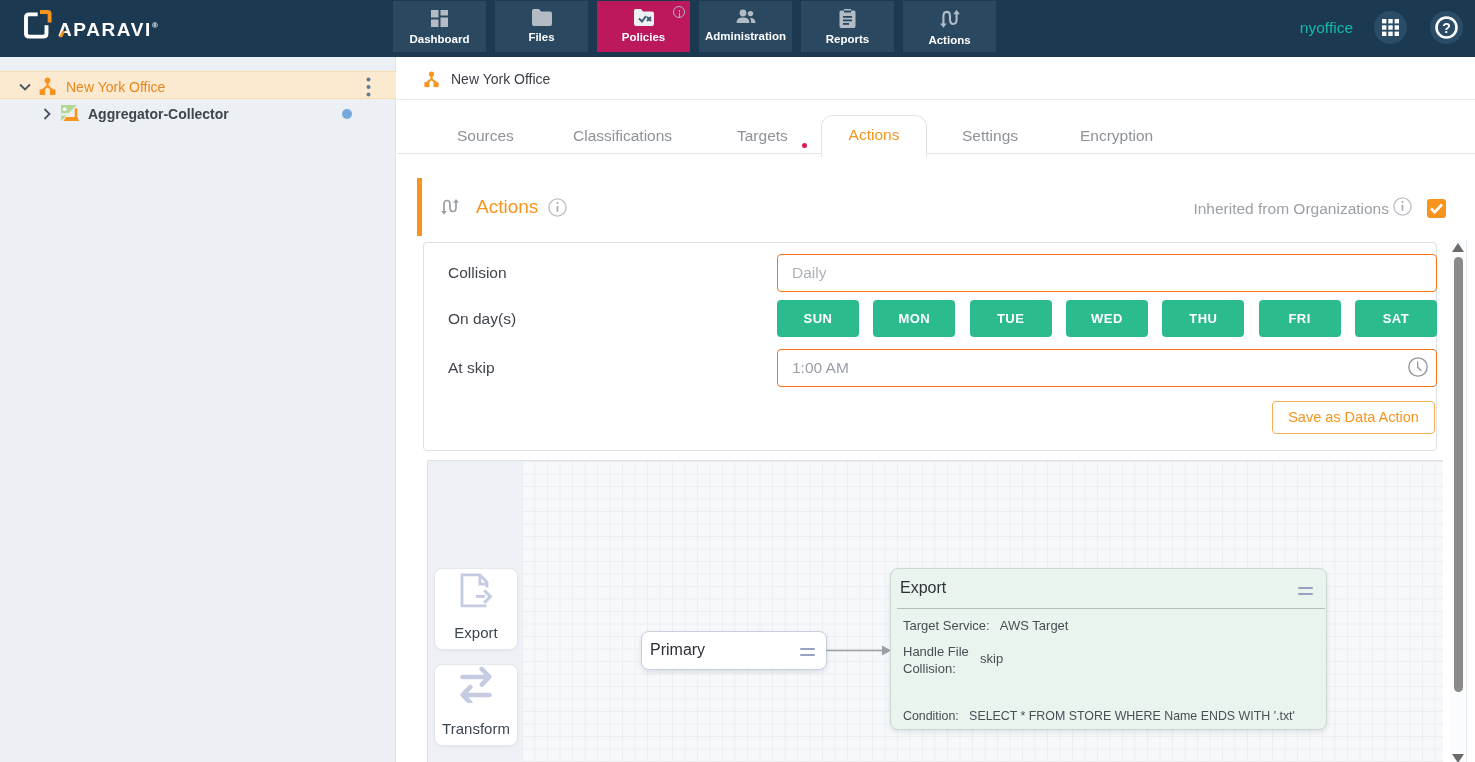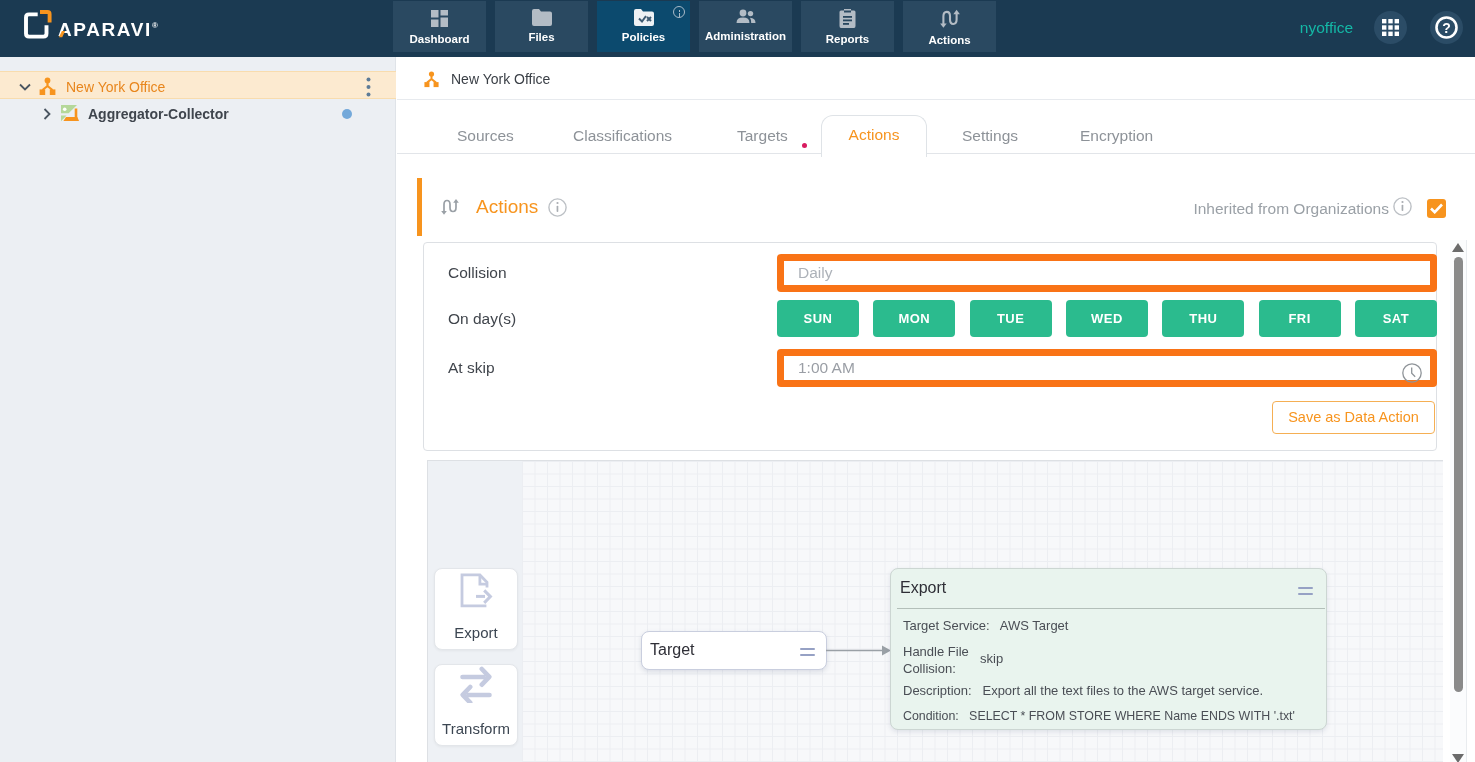--- a/index.html
+++ b/index.html
@@ -4,21 +4,21 @@
 <style>
 * { margin:0; padding:0; box-sizing:border-box; }
 html,body { width:1475px; height:762px; overflow:hidden; font-family:"Liberation Sans", sans-serif; background:#fff; }
 
 .topbar { position:absolute; left:0; top:0; width:1475px; height:57px; background:#1b3a52; }
 .logo { position:absolute; left:24px; top:11px; }
 .logotext { position:absolute; left:58px; top:19px; color:#fff; font-size:19px; font-weight:bold; letter-spacing:1.6px; }
 .logotext sup { font-size:8px; vertical-align:8px; letter-spacing:0; }
 .nav { position:absolute; left:393px; top:1px; height:51px; display:flex; }
 .navbtn { width:93px; height:51px; margin-right:9px; background:#2a4961; color:#fff; text-align:center; position:relative; }
-.navbtn.active { background:#0c4a6e; }
+.navbtn.active { background:#be185d; }
 .navbtn svg { margin-top:8px; }
 .navbtn .lbl { font-size:11.5px; font-weight:bold; margin-top:1px; }
 .navinfo { position:absolute; right:5px; top:5px; width:12px; height:12px; border:1px solid #a8bac8; border-radius:50%; }
 .navinfo i { position:absolute; left:5px; top:2.5px; width:1.4px; height:2px; background:#a8bac8; }
 .navinfo b { position:absolute; left:5px; top:5.5px; width:1.4px; height:4px; background:#a8bac8; }
 .nyoffice { position:absolute; right:122px; top:19px; color:#14b8a6; font-size:15.5px; }
 .circbtn { position:absolute; top:11px; width:33px; height:33px; border-radius:50%; background:#2b4c66; }
 
 .sidebar { position:absolute; left:0; top:57px; width:396px; height:705px; background:#eceff3; border-right:1px solid #dfe3e8; }
 .trow { position:absolute; left:0; width:396px; height:28px; }
@@ -39,21 +39,21 @@
 .tab-active span { color:#f7941e; font-size:15.5px; line-height:38px; }
 .tdot { position:absolute; left:405px; top:86px; width:5px; height:5px; border-radius:50%; background:#d81b60; }
 
 .panel-bar { position:absolute; left:20px; top:121px; width:5px; height:58px; background:#f7941e; }
 .panel-title { position:absolute; left:79px; top:139px; font-size:19px; color:#f7941e; }
 .inh { position:absolute; right:86px; top:143px; font-size:15.5px; color:#9aa0a6; }
 .chk { position:absolute; left:1030px; top:142px; width:19px; height:19px; background:#f7941e; border-radius:3px; }
 
 .formbox { position:absolute; left:26px; top:185px; width:1014px; height:209px; border:1px solid #dde0e4; border-radius:4px; background:#fff; }
 .flabel { position:absolute; left:24px; font-size:15.5px; color:#40454c; }
-.finput { position:absolute; left:353px; width:660px; height:38px; border:7px solid #f97316; border-radius:4px; font-size:15.5px; color:#adb2b9; padding-left:14px; display:flex; align-items:center; }
+.finput { position:absolute; left:353px; width:660px; height:38px; border:1px solid #f97316; border-radius:4px; font-size:15.5px; color:#adb2b9; padding-left:14px; display:flex; align-items:center; }
 .days { position:absolute; left:353px; top:57px; width:660px; display:flex; justify-content:space-between; }
 .day { width:82px; height:37px; background:#2bbb8e; border-radius:4px; color:#fff; font-size:13px; font-weight:bold; letter-spacing:.5px; text-align:center; line-height:37px; }
 .savebtn { position:absolute; left:848px; top:158px; width:163px; height:33px; border:1px solid #f5af54; border-radius:4px; color:#f7941e; font-size:14.5px; text-align:center; line-height:31px; }
 
 .flow { position:absolute; left:30px; top:403px; width:1016px; height:302px; background:#eef1f5; border:1px solid #dde0e4; border-bottom:none; }
 .canvas { position:absolute; left:94px; top:0; width:921px; height:301px; background:#f7f8fa;
   background-image:linear-gradient(#eceef2 1px, transparent 1px), linear-gradient(90deg, #eceef2 1px, transparent 1px);
   background-size:12.5px 12.5px; }
 .pcard { position:absolute; left:6px; width:84px; height:82px; background:#fff; border:1px solid #e3e6ea; border-radius:8px; box-shadow:0 1px 3px rgba(0,0,0,.05); text-align:center; }
 .pcard .plbl { position:absolute; width:100%; bottom:8px; font-size:15px; color:#3c4652; }
@@ -242,41 +242,40 @@
       <div class="plbl">Export</div>
     </div>
     <div class="pcard" style="top:203px">
       <svg width="32" height="38" viewBox="0 0 32 38" style="margin-top:0px" fill="none" stroke="#c5cbe0" stroke-width="4.6" stroke-linecap="round" stroke-linejoin="round">
         <path d="M2.5 12 H23.5 M21.8 4 L29.3 11.8 L21.8 19.7"></path>
         <path d="M29.5 30 H8.5 M10.2 22 L2.7 29.8 L10.2 37.7"></path>
       </svg>
       <div class="plbl">Transform</div>
     </div>
     <div class="node" style="left:213px;top:170px;width:186px;height:39px">
-      <div style="position:absolute;left:8px;top:9px;font-size:16px;color:#2e2e36">Target</div>
+      <div style="position:absolute;left:8px;top:9px;font-size:16px;color:#2e2e36">Primary</div>
       <div class="handle" style="right:11px;top:16px">
           <div></div>
           <div></div>
         </div>
     </div>
     <svg width="68" height="14" viewBox="0 0 68 14" style="position:absolute;left:398px;top:183px">
         <path d="M0 6.5 H58" stroke="#9aa0a6" stroke-width="1.4"></path>
         <path d="M56 1.5 L65 6.5 L56 11.5 Z" fill="#9aa0a6"></path>
       </svg>
     <div class="expcard">
       <div style="position:absolute;left:9px;top:10px;font-size:16px;color:#2e2e36">Export</div>
       <div class="handle" style="right:13px;top:18px">
           <div></div>
           <div></div>
         </div>
       <div style="position:absolute;left:6px;top:39px;width:428px;height:1px;background:#b3bfb9"></div>
       <div class="exprow" style="top:49px">Target Service:&nbsp;&nbsp; AWS Target</div>
       <div class="exprow" style="top:74px;line-height:17px">Handle File<br>Collision:</div>
       <div class="exprow" style="left:89px;top:82px">skip</div>
-      <div class="exprow" style="top:114px">Description:&nbsp;&nbsp; Export all the text files to the AWS target service.</div>
       <div class="exprow" style="top:140px;font-size:12.4px">Condition:&nbsp;&nbsp; SELECT * FROM STORE WHERE Name ENDS WITH '.txt'</div>
     </div>
   </div>
   <div class="sb">
     <svg width="12" height="9" viewBox="0 0 12 9" style="position:absolute;left:2px;top:3px">
         <path d="M6 0 L12 9 H0 Z" fill="#6b6b6b"></path>
       </svg>
     <div class="sbthumb"></div>
     <svg width="12" height="9" viewBox="0 0 12 9" style="position:absolute;left:2px;top:514px">
         <path d="M6 9 L12 0 H0 Z" fill="#6b6b6b"></path>

